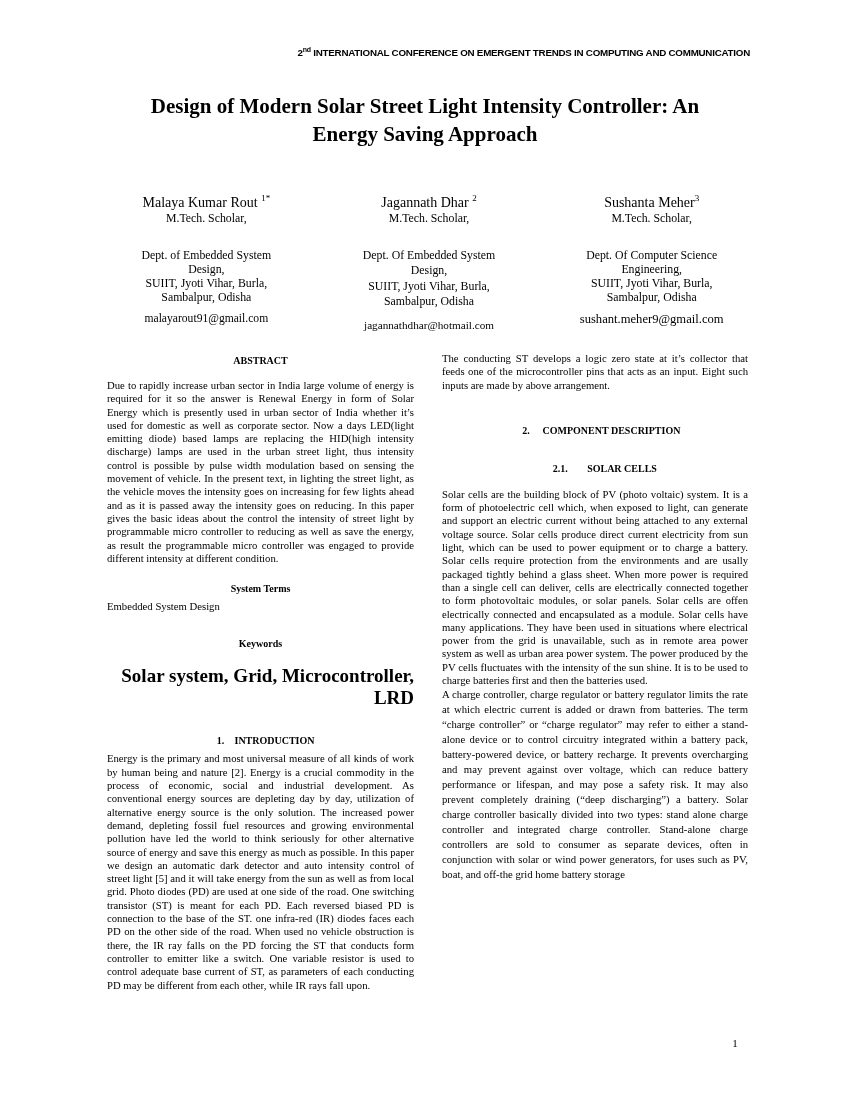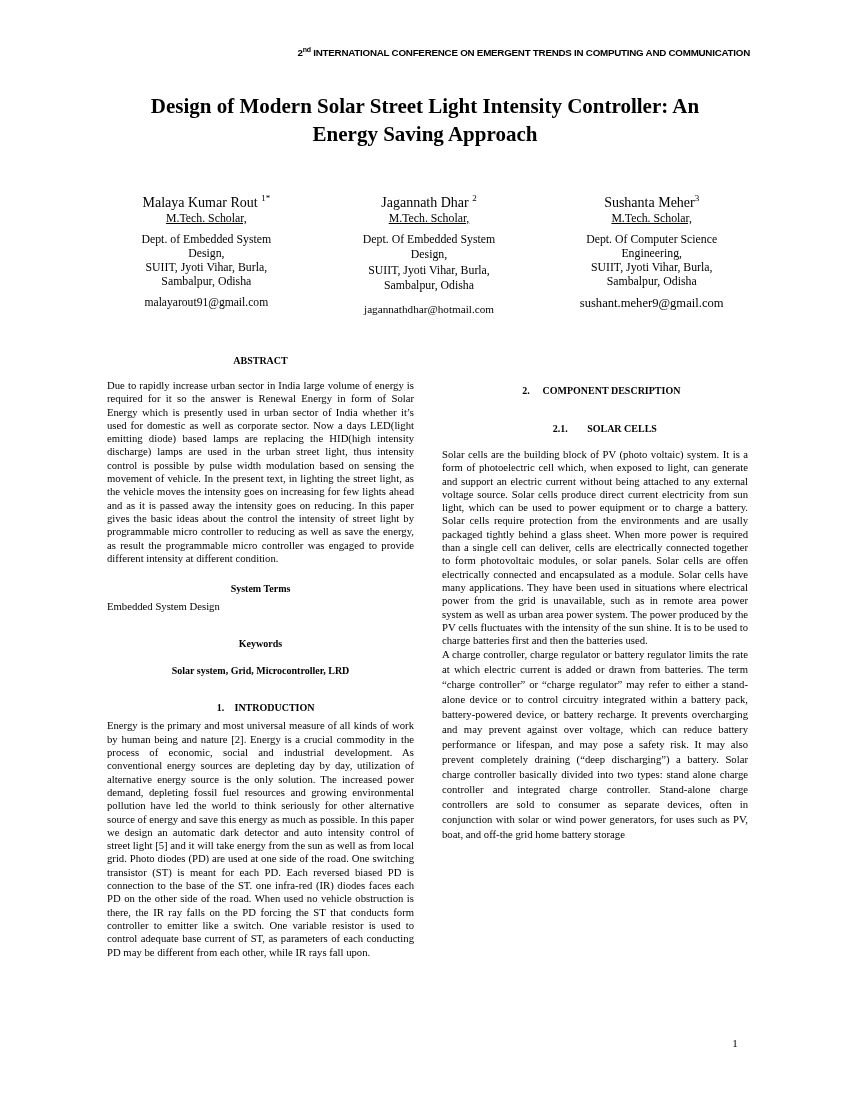--- a/index.html
+++ b/index.html
@@ -47,21 +47,21 @@
     display: flex;
   }
   .author {
     flex: 1 1 0;
     text-align: center;
     font-size: 11.8px;
     line-height: 14px;
   }
   .author .author-name { font-size: 14px; line-height: 17px; font-family: Liberation Serif, serif; }
   .author .author-name sup { font-size: 9px; }
-  .author .author-role { margin-bottom: 7px; text-decoration: underline; }
+  .author .author-role { margin-bottom: 23px; }
   .author .author-email { margin-top: 8px; font-size: 11.6px; }
   .author:nth-child(2) .aff-line { line-height: 15.5px; }
   .author:nth-child(2) .author-email { font-size: 11.2px; }
   .author:nth-child(3) .author-email { font-size: 12.6px; }
   
   .col {
     position: absolute;
     top: 352px;
     width: 307px;
     text-align: justify;
@@ -78,21 +78,21 @@
     font-size: 10px;
     font-weight: bold;
     text-align: center;
     line-height: 18px;
   }
   .sec-num   { display: inline-block; min-width: 28px; }
   .sec-num-w { display: inline-block; min-width: 33px; }
   .sub-num   { display: inline-block; min-width: 54px; }
   .mt-gt   { margin-top: 15px; }
   .mt-kw   { margin-top: 22px; }
-  .kw-line { margin-top: 12px; font-size: 10px; font-weight: bold; text-align: center; }
+  .kw-line { margin-top: 12px; font-size: 19px; font-weight: bold; text-align: right; }
   .mt-intro { margin-top: 23px; margin-bottom: 2px; }
   .gt-body { margin-top: 2px; text-align: left; }
   .mt-comp  { margin-top: 30px; }
   .mt-solar { margin-top: 20px; margin-bottom: 10px; }
   .mt-charge { margin-top: 13px; margin-bottom: 16px; }
   .page-number {
     position: absolute;
     top: 1037px;
     left: 700px;
     width: 70px;
@@ -150,20 +150,21 @@
     <p class="body-text gt-body">Embedded System Design</p>
 
     <h2 class="plain-heading mt-kw">Keywords</h2>
     <p class="kw-line">Solar system, Grid, Microcontroller, LRD</p>
 
     <h2 class="sec-heading mt-intro"><span class="sec-num">1.</span><span>INTRODUCTION</span></h2>
     <p class="body-text">Energy is the primary and most universal measure of all kinds of work by human being and nature [2]. Energy is a crucial commodity in the process of economic, social and industrial development. As conventional energy sources are depleting day by day, utilization of alternative energy source is the only solution. The increased power demand, depleting fossil fuel resources and growing environmental pollution have led the world to think seriously for other alternative source of energy and save this energy as much as possible. In this paper we design an automatic dark detector and auto intensity control of street light [5] and it will take energy from the sun as well as from local grid. Photo diodes (PD) are used at one side of the road. One switching transistor (ST) is meant for each PD. Each reversed biased PD is connection to the base of the ST. one infra-red (IR) diodes faces each PD on the other side of the road. When used no vehicle obstruction is there, the IR ray falls on the PD forcing the ST that conducts form controller to emitter like a switch. One variable resistor is used to control adequate base current of ST, as parameters of each conducting PD may be different from each other, while IR rays fall upon.</p>
   </div>
 
   <div class="col col-right">
+    <p class="body-text">The conducting ST develops a logic zero state at it’s collector that feeds one of the microcontroller pins that acts as an input. Eight such inputs are made by above arrangement.</p>
 
     <h2 class="sec-heading mt-comp"><span class="sec-num-w">2.</span><span>COMPONENT DESCRIPTION</span></h2>
 
     <h3 class="sub-heading mt-solar"><span class="sub-num">2.1.</span><span>SOLAR CELLS</span></h3>
     <p class="body-text">Solar cells are the building block of PV (photo voltaic) system. It is a form of photoelectric cell which, when exposed to light, can generate and support an electric current without being attached to any external voltage source. Solar cells produce direct current electricity from sun light, which can be used to power equipment or to charge a battery. Solar cells require protection from the environments and are usally packaged tightly behind a glass sheet. When more power is required than a single cell can deliver, cells are electrically connected together to form photovoltaic modules, or solar panels. Solar cells are offen electrically connected and encapsulated as a module. Solar cells have many applications. They have been used in situations where electrical power from the grid is unavailable, such as in remote area power system as well as urban area power system. The power produced by the PV cells fluctuates with the intensity of the sun shine. It is to be used to charge batteries first and then the batteries used.</p>
 
     <p class="body-text loose">A charge controller, charge regulator or battery regulator limits the rate at which electric current is added or drawn from batteries. The term “charge controller” or “charge regulator” may refer to either a stand-alone device or to control circuitry integrated within a battery pack, battery-powered device, or battery recharge. It prevents overcharging and may prevent against over voltage, which can reduce battery performance or lifespan, and may pose a safety risk. It may also prevent completely draining (“deep discharging”) a battery. Solar charge controller basically divided into two types: stand alone charge controller and integrated charge controller. Stand-alone charge controllers are sold to consumer as separate devices, often in conjunction with solar or wind power generators, for uses such as PV, boat, and off-the grid home battery storage</p>
   </div>
 
   <div class="page-number">1</div>

